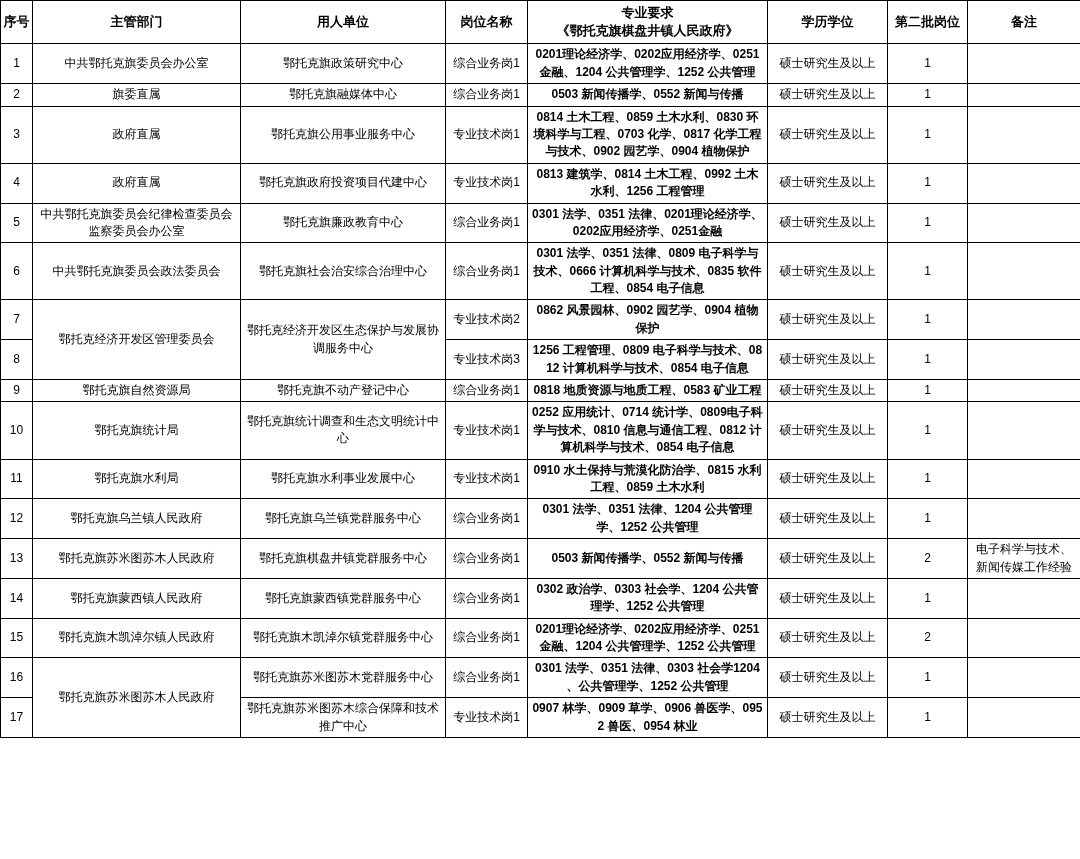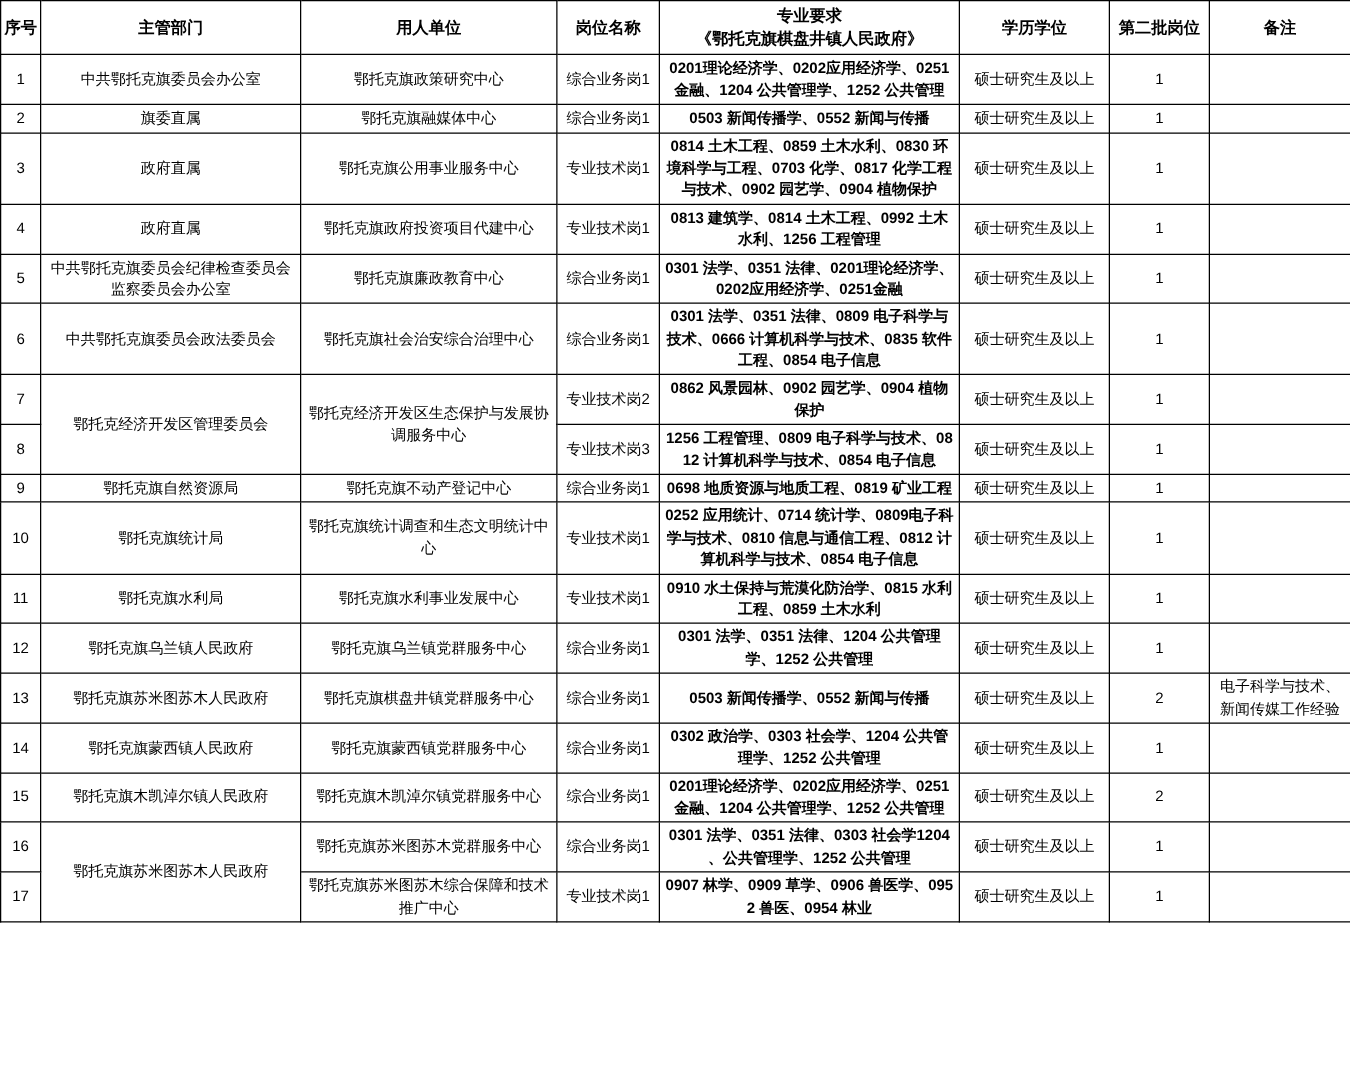--- a/index.html
+++ b/index.html
@@ -170,21 +170,21 @@
       <td>硕士研究生及以上</td>
       <td>1</td>
       <td></td>
     </tr>
 
     <tr>
       <td>9</td>
       <td>鄂托克旗自然资源局</td>
       <td>鄂托克旗不动产登记中心</td>
       <td>综合业务岗1</td>
-      <td class="cell-spec">0698 地质资源与地质工程、0819 矿业工程</td>
+      <td class="cell-spec">0818 地质资源与地质工程、0583 矿业工程</td>
       <td>硕士研究生及以上</td>
       <td>1</td>
       <td></td>
     </tr>
 
     <tr>
       <td>10</td>
       <td>鄂托克旗统计局</td>
       <td>鄂托克旗统计调查和生态文明统计中心</td>
       <td>专业技术岗1</td>

